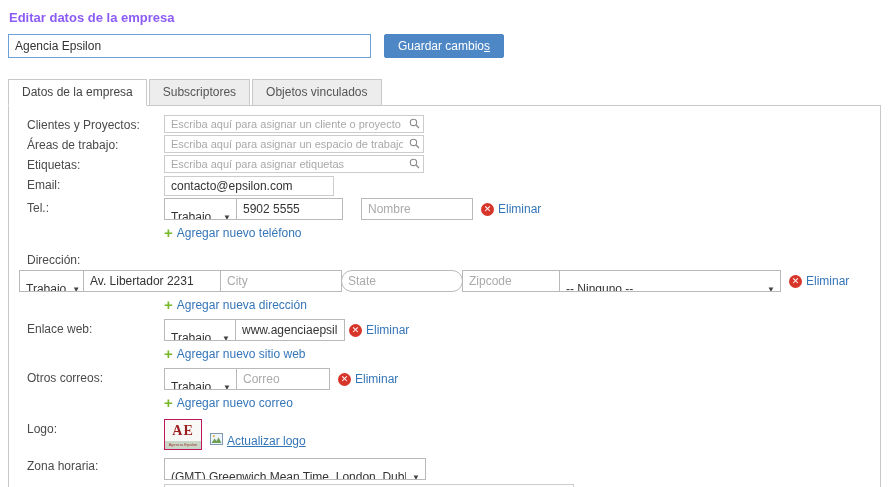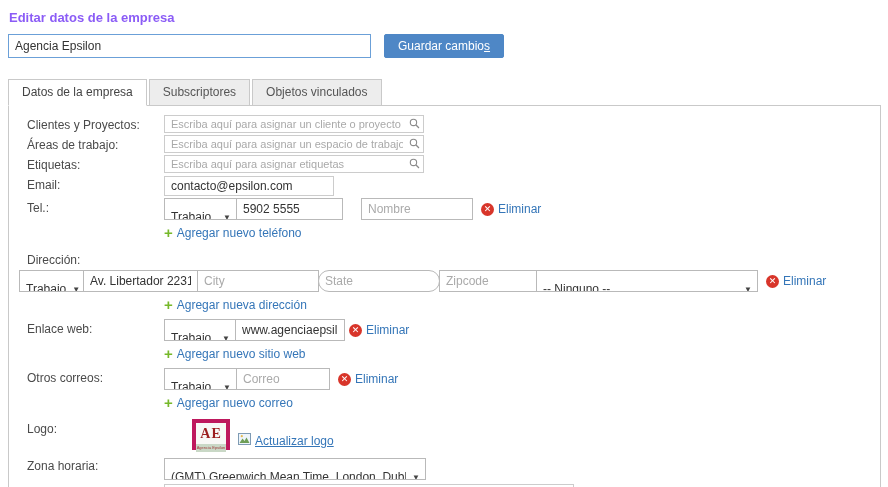--- a/index.html
+++ b/index.html
@@ -80,22 +80,22 @@
   .add-row { margin:4px 0 6px 0; }
   .add-row .plus { color:#76b82a; font-weight:bold; font-size:15px; margin-right:4px; vertical-align:-1px; }
   .indent-field { margin-left:145px; }
 
   .addr-label { padding:6px 0 3px 8px; color:#4a4a4a; }
   .addr-row { display:flex; align-items:center; margin-left:0; }
 
   .inline-center { display:flex; align-items:center; }
 
   
-  .logo-row { margin-top:8px;gap:28px; }
-  .logo-box { width:38px; height:31px; display:inline-block; border:4px solid #be185d; vertical-align:bottom; }
+  .logo-row { margin-top:8px; }
+  .logo-box { width:38px; height:31px; display:inline-block; border:1px solid #be185d; vertical-align:bottom; }
   .logo-top { height:21px; background:#f8f8f6; text-align:center;
     font-family:"Liberation Serif","DejaVu Serif",serif; font-weight:bold; font-size:14px;
     color:#9c1f1f; letter-spacing:1px; line-height:21px; }
   .logo-band { height:8px; background:#c9d8c6; text-align:center; font-size:4px; color:#a03c3c;
     line-height:8px; overflow:hidden; }
   .logo-actions { display:inline-flex; align-items:center; gap:4px; margin:14px 0 0 8px; }
 
   .tz-select { width:262px; margin-top:2px; }
   .tz-text { overflow:hidden; white-space:nowrap; flex:1; }
 
@@ -184,21 +184,21 @@
     <div class="add-row indent-field">
       <span class="plus">+</span><a class="link">Agregar nuevo teléfono</a>
     </div>
 
     <div class="addr-label">Dirección:</div>
     <div class="addr-row">
       <span class="fselect" style="width:65px">
           <span>Trabajo</span>
           <span class="caret">▼</span>
         </span>
-      <input class="tinput joined" style="width: 115px;" type="text" value="Av. Libertador 2231">
+      <input class="tinput joined" style="width: 138px;" type="text" value="Av. Libertador 2231">
       <input class="tinput joined" style="width: 122px;" type="text" placeholder="City">
       <input class="tinput joined" style="width: 122px; border-radius: 11px;" type="text" placeholder="State">
       <input class="tinput joined" style="width: 98px;" type="text" placeholder="Zipcode">
       <span class="fselect joined" style="width:222px">
           <span>-- Ninguno --</span>
           <span class="caret">▼</span>
         </span>
       <span class="remove-icon">✕</span>
       <a class="link">Eliminar</a>
     </div>

